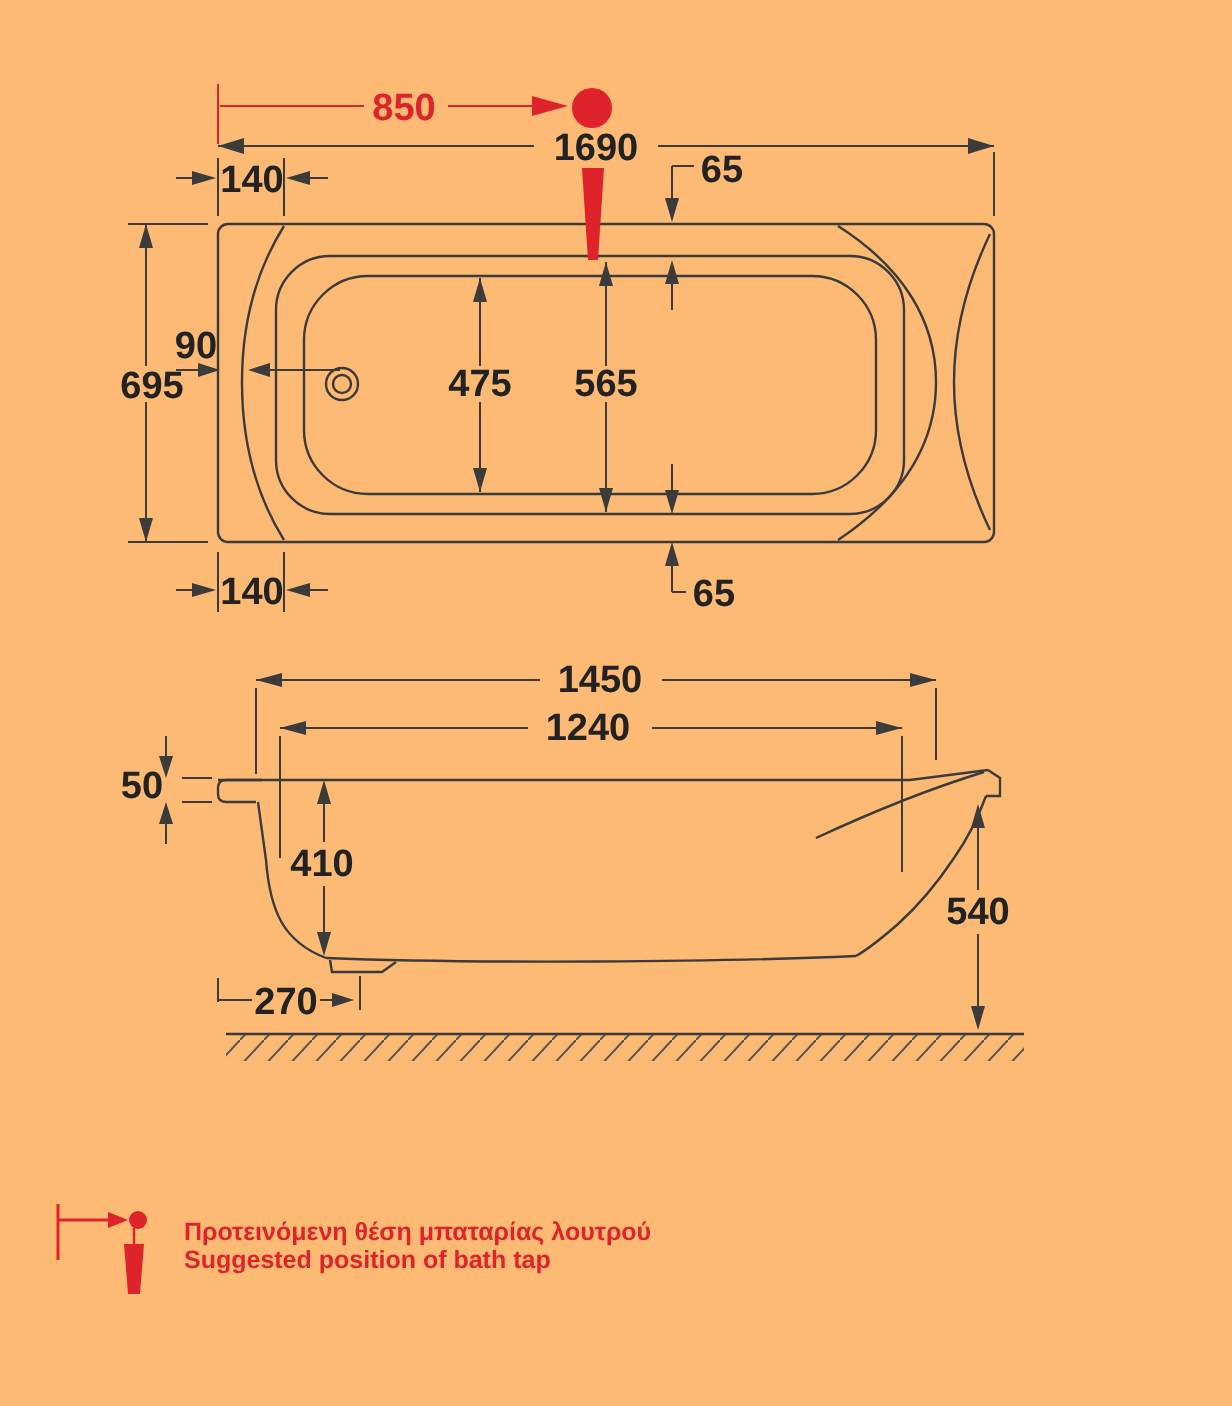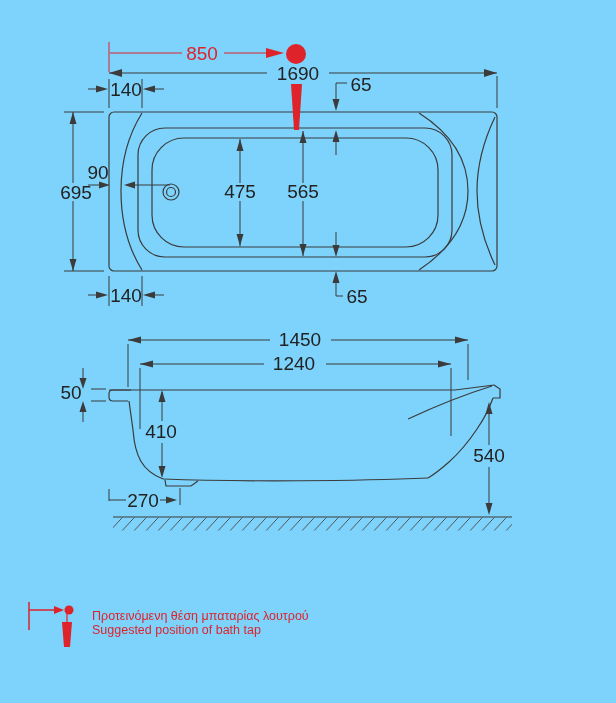--- a/index.html
+++ b/index.html
@@ -1,21 +1,22 @@
 <!DOCTYPE html>
 <html><head>
 <meta charset="utf-8">
 <style>
   html,body{margin:0;padding:0;background:#ffffff;}
   .sheet{
     position:relative;
     width:616px;height:703px;
-    background:#7dd3fc;
+    background:#fdba74;
     font-family:"Liberation Sans", sans-serif;
     overflow:hidden;
+    font-weight:bold;
   }
   svg{display:block;}
   text{font-family:"Liberation Sans", sans-serif;}
   .dim{font-size:19px;fill:#222222;}
   .dim-red{font-size:19px;fill:#DE232A;}
   .legend-text{font-size:12.5px;fill:#DE232A;}
 </style>
 </head>
 <body>
 

